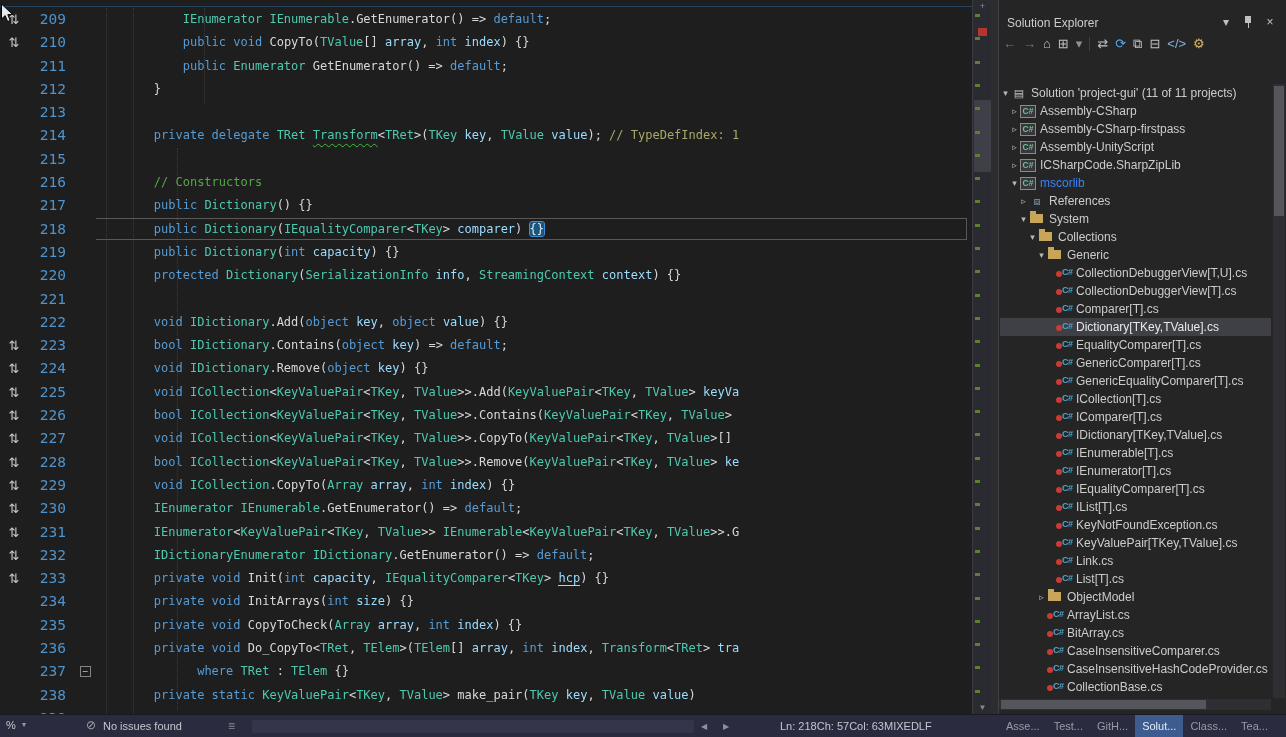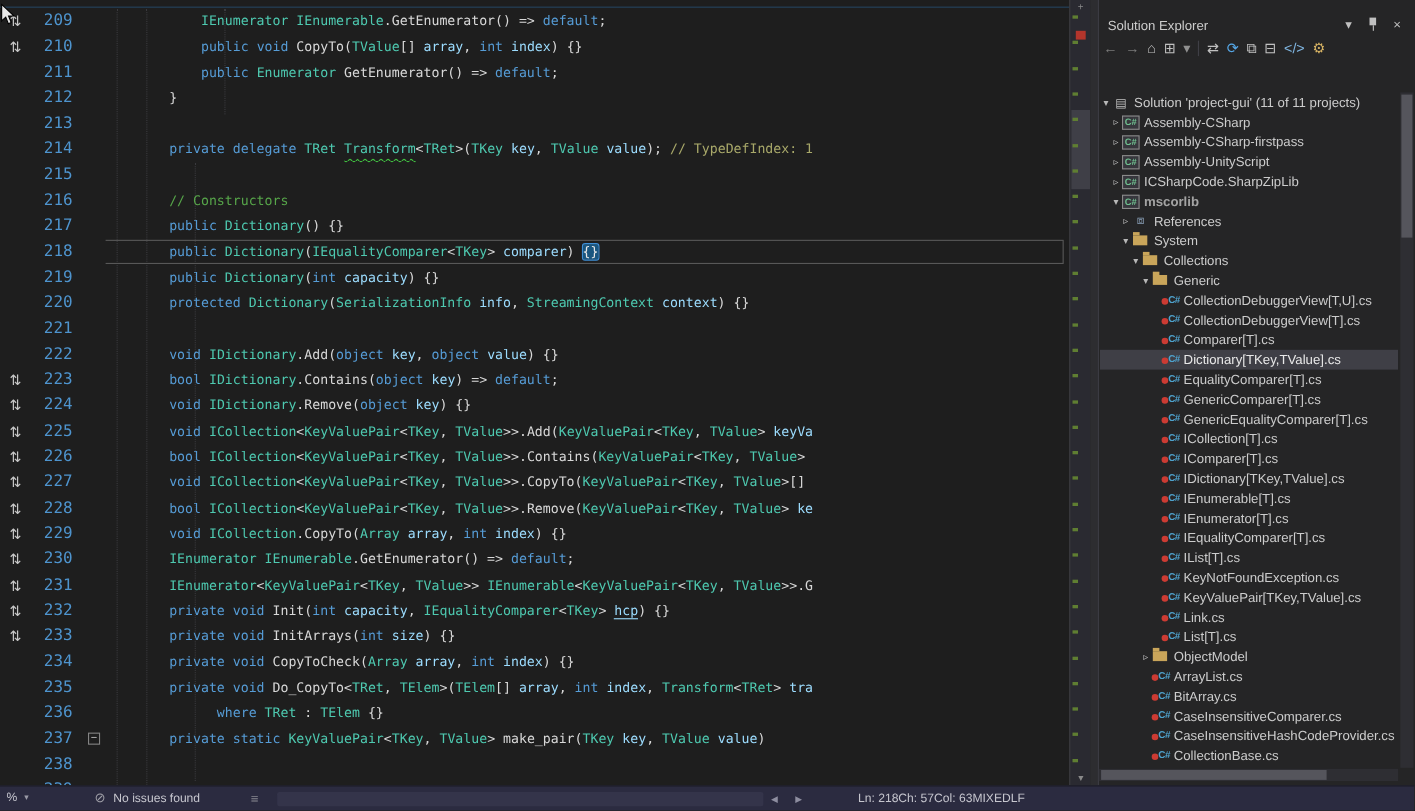--- a/index.html
+++ b/index.html
@@ -56,21 +56,21 @@
   .sesearch{position:absolute;left:3px;top:58px;right:3px;height:21px;}
   .sesearch input{width:100%;height:100%;background:#333337;border:1px solid #3F3F46;color:#CCC;font-size:11.5px;
                   padding:0 22px 0 6px;font-family:"Liberation Sans",sans-serif;outline:none;}
   .sesearch input::placeholder{color:#7F7F85;}
   .sesearch svg{position:absolute;right:5px;top:4px;}
   .setree{position:absolute;left:1px;top:84px;right:15px;bottom:16px;overflow:hidden;}
   .tree-row{height:18px;display:flex;align-items:center;font-size:12px;color:#CCCCCC;white-space:nowrap;}
   .tree-row.selected{background:var(--selection-row,#3F3F46);color:#E8E8E8;}
   .tw-arrow{width:11px;flex:0 0 11px;text-align:center;color:#B8B8B8;font-size:9px;}
   .tw-label{margin-left:4px;}
-  .tw-label.bold{font-weight:bold;color:#a3a3a3;}
+  .tw-label.bold{font-weight:normal;color:#3b82f6;}
   .ticon{width:16px;height:13px;flex:0 0 16px;position:relative;display:inline-flex;align-items:center;justify-content:center;}
   .ticon.folder::before{content:'';position:absolute;left:1px;top:-2px;width:6px;height:3px;background:var(--folder-gold,#C9A55A);}
   .ticon.folder::after{content:'';position:absolute;left:1px;top:1px;width:13px;height:9px;background:var(--folder-gold,#C9A55A);}
   .ticon.proj{font-size:8.5px;font-weight:bold;color:#6FBF8F;border:1px solid #8A8A8A;background:#37373D;}
   .ticon.sol{color:#C0C0C0;font-size:11px;}
   .ticon.refs{color:#8AA0B8;font-size:11px;}
   .ticon.csfile .dot{position:absolute;left:0px;top:4px;width:6px;height:6px;border-radius:50%;background:var(--dot-red,#CC3B33);}
   .ticon.csfile b{position:absolute;left:6px;top:0px;font-size:9px;font-weight:bold;color:var(--cs-blue,#4FA3CE);letter-spacing:-0.5px;font-style:normal;}
   .sevscroll{position:absolute;right:1px;top:84px;width:12px;bottom:16px;background:#2E2E33;}
   .sevthumb{position:absolute;left:1px;top:2px;width:10px;height:130px;background:#55555C;}
@@ -224,20 +224,21 @@
         <div class="code-line"><span class="tk-pl">        </span><span class="tk-kw">void</span><span class="tk-pl"> </span><span class="tk-ty">IDictionary</span><span class="tk-pl">.Add(</span><span class="tk-kw">object</span><span class="tk-pl"> </span><span class="tk-pa">key</span><span class="tk-pl">, </span><span class="tk-kw">object</span><span class="tk-pl"> </span><span class="tk-pa">value</span><span class="tk-pl">) {}</span></div>
         <div class="code-line"><span class="tk-pl">        </span><span class="tk-kw">bool</span><span class="tk-pl"> </span><span class="tk-ty">IDictionary</span><span class="tk-pl">.Contains(</span><span class="tk-kw">object</span><span class="tk-pl"> </span><span class="tk-pa">key</span><span class="tk-pl">) =&gt; </span><span class="tk-kw">default</span><span class="tk-pl">;</span></div>
         <div class="code-line"><span class="tk-pl">        </span><span class="tk-kw">void</span><span class="tk-pl"> </span><span class="tk-ty">IDictionary</span><span class="tk-pl">.Remove(</span><span class="tk-kw">object</span><span class="tk-pl"> </span><span class="tk-pa">key</span><span class="tk-pl">) {}</span></div>
         <div class="code-line"><span class="tk-pl">        </span><span class="tk-kw">void</span><span class="tk-pl"> </span><span class="tk-ty">ICollection</span><span class="tk-pl">&lt;</span><span class="tk-ty">KeyValuePair</span><span class="tk-pl">&lt;</span><span class="tk-ty">TKey</span><span class="tk-pl">, </span><span class="tk-ty">TValue</span><span class="tk-pl">&gt;&gt;.Add(</span><span class="tk-ty">KeyValuePair</span><span class="tk-pl">&lt;</span><span class="tk-ty">TKey</span><span class="tk-pl">, </span><span class="tk-ty">TValue</span><span class="tk-pl">&gt; </span><span class="tk-pa">keyVa</span></div>
         <div class="code-line"><span class="tk-pl">        </span><span class="tk-kw">bool</span><span class="tk-pl"> </span><span class="tk-ty">ICollection</span><span class="tk-pl">&lt;</span><span class="tk-ty">KeyValuePair</span><span class="tk-pl">&lt;</span><span class="tk-ty">TKey</span><span class="tk-pl">, </span><span class="tk-ty">TValue</span><span class="tk-pl">&gt;&gt;.Contains(</span><span class="tk-ty">KeyValuePair</span><span class="tk-pl">&lt;</span><span class="tk-ty">TKey</span><span class="tk-pl">, </span><span class="tk-ty">TValue</span><span class="tk-pl">&gt;</span></div>
         <div class="code-line"><span class="tk-pl">        </span><span class="tk-kw">void</span><span class="tk-pl"> </span><span class="tk-ty">ICollection</span><span class="tk-pl">&lt;</span><span class="tk-ty">KeyValuePair</span><span class="tk-pl">&lt;</span><span class="tk-ty">TKey</span><span class="tk-pl">, </span><span class="tk-ty">TValue</span><span class="tk-pl">&gt;&gt;.CopyTo(</span><span class="tk-ty">KeyValuePair</span><span class="tk-pl">&lt;</span><span class="tk-ty">TKey</span><span class="tk-pl">, </span><span class="tk-ty">TValue</span><span class="tk-pl">&gt;[]</span></div>
         <div class="code-line"><span class="tk-pl">        </span><span class="tk-kw">bool</span><span class="tk-pl"> </span><span class="tk-ty">ICollection</span><span class="tk-pl">&lt;</span><span class="tk-ty">KeyValuePair</span><span class="tk-pl">&lt;</span><span class="tk-ty">TKey</span><span class="tk-pl">, </span><span class="tk-ty">TValue</span><span class="tk-pl">&gt;&gt;.Remove(</span><span class="tk-ty">KeyValuePair</span><span class="tk-pl">&lt;</span><span class="tk-ty">TKey</span><span class="tk-pl">, </span><span class="tk-ty">TValue</span><span class="tk-pl">&gt; </span><span class="tk-pa">ke</span></div>
         <div class="code-line"><span class="tk-pl">        </span><span class="tk-kw">void</span><span class="tk-pl"> </span><span class="tk-ty">ICollection</span><span class="tk-pl">.CopyTo(</span><span class="tk-ty">Array</span><span class="tk-pl"> </span><span class="tk-pa">array</span><span class="tk-pl">, </span><span class="tk-kw">int</span><span class="tk-pl"> </span><span class="tk-pa">index</span><span class="tk-pl">) {}</span></div>
         <div class="code-line"><span class="tk-pl">        </span><span class="tk-ty">IEnumerator</span><span class="tk-pl"> </span><span class="tk-ty">IEnumerable</span><span class="tk-pl">.GetEnumerator() =&gt; </span><span class="tk-kw">default</span><span class="tk-pl">;</span></div>
         <div class="code-line"><span class="tk-pl">        </span><span class="tk-ty">IEnumerator</span><span class="tk-pl">&lt;</span><span class="tk-ty">KeyValuePair</span><span class="tk-pl">&lt;</span><span class="tk-ty">TKey</span><span class="tk-pl">, </span><span class="tk-ty">TValue</span><span class="tk-pl">&gt;&gt; </span><span class="tk-ty">IEnumerable</span><span class="tk-pl">&lt;</span><span class="tk-ty">KeyValuePair</span><span class="tk-pl">&lt;</span><span class="tk-ty">TKey</span><span class="tk-pl">, </span><span class="tk-ty">TValue</span><span class="tk-pl">&gt;&gt;.G</span></div>
+        <div class="code-line"><span class="tk-pl">        </span><span class="tk-ty">IDictionaryEnumerator</span><span class="tk-pl"> </span><span class="tk-ty">IDictionary</span><span class="tk-pl">.GetEnumerator() =&gt; </span><span class="tk-kw">default</span><span class="tk-pl">;</span></div>
         <div class="code-line"><span class="tk-pl">        </span><span class="tk-kw">private</span><span class="tk-pl"> </span><span class="tk-kw">void</span><span class="tk-pl"> Init(</span><span class="tk-kw">int</span><span class="tk-pl"> </span><span class="tk-pa">capacity</span><span class="tk-pl">, </span><span class="tk-ty">IEqualityComparer</span><span class="tk-pl">&lt;</span><span class="tk-ty">TKey</span><span class="tk-pl">&gt; </span><span class="tk-un">hcp</span><span class="tk-pl">) {}</span></div>
         <div class="code-line"><span class="tk-pl">        </span><span class="tk-kw">private</span><span class="tk-pl"> </span><span class="tk-kw">void</span><span class="tk-pl"> InitArrays(</span><span class="tk-kw">int</span><span class="tk-pl"> </span><span class="tk-pa">size</span><span class="tk-pl">) {}</span></div>
         <div class="code-line"><span class="tk-pl">        </span><span class="tk-kw">private</span><span class="tk-pl"> </span><span class="tk-kw">void</span><span class="tk-pl"> CopyToCheck(</span><span class="tk-ty">Array</span><span class="tk-pl"> </span><span class="tk-pa">array</span><span class="tk-pl">, </span><span class="tk-kw">int</span><span class="tk-pl"> </span><span class="tk-pa">index</span><span class="tk-pl">) {}</span></div>
         <div class="code-line"><span class="tk-pl">        </span><span class="tk-kw">private</span><span class="tk-pl"> </span><span class="tk-kw">void</span><span class="tk-pl"> Do_CopyTo&lt;</span><span class="tk-ty">TRet</span><span class="tk-pl">, </span><span class="tk-ty">TElem</span><span class="tk-pl">&gt;(</span><span class="tk-ty">TElem</span><span class="tk-pl">[] </span><span class="tk-pa">array</span><span class="tk-pl">, </span><span class="tk-kw">int</span><span class="tk-pl"> </span><span class="tk-pa">index</span><span class="tk-pl">, </span><span class="tk-ty">Transform</span><span class="tk-pl">&lt;</span><span class="tk-ty">TRet</span><span class="tk-pl">&gt; </span><span class="tk-pa">tra</span></div>
         <div class="code-line"><span class="tk-pl">              </span><span class="tk-kw">where</span><span class="tk-pl"> </span><span class="tk-ty">TRet</span><span class="tk-pl"> : </span><span class="tk-ty">TElem</span><span class="tk-pl"> {}</span></div>
         <div class="code-line"><span class="tk-pl">        </span><span class="tk-kw">private</span><span class="tk-pl"> </span><span class="tk-kw">static</span><span class="tk-pl"> </span><span class="tk-ty">KeyValuePair</span><span class="tk-pl">&lt;</span><span class="tk-ty">TKey</span><span class="tk-pl">, </span><span class="tk-ty">TValue</span><span class="tk-pl">&gt; make_pair(</span><span class="tk-ty">TKey</span><span class="tk-pl"> </span><span class="tk-pa">key</span><span class="tk-pl">, </span><span class="tk-ty">TValue</span><span class="tk-pl"> </span><span class="tk-pa">value</span><span class="tk-pl">)</span></div>
       </div>
 
     <div class="vscroll" id="vscroll-marks">
       <div class="grip">+</div>
@@ -558,18 +559,26 @@
     <div class="hthumb"></div>
     <span class="hs-left">◀</span>
     <span class="hs-right">▶</span>
     <div class="indicators" id="status-indicators">
         <span class="ind">Ln: 218</span>
         <span class="ind">Ch: 57</span>
         <span class="ind">Col: 63</span>
         <span class="ind">MIXED</span>
         <span class="ind">LF</span>
       </div>
+    <div class="panel-tabs" id="panel-tabs">
+        <span class="ptab">Asse...</span>
+        <span class="ptab">Test...</span>
+        <span class="ptab">GitH...</span>
+        <span class="ptab active">Solut...</span>
+        <span class="ptab">Class...</span>
+        <span class="ptab">Tea...</span>
+      </div>
   </div>
 
   <svg class="cursor-arrow" width="15" height="21" viewBox="0 0 15 21">
     <path d="M1.5 1 L1.5 16 L5.2 12.6 L7.6 18.6 L10.2 17.5 L7.8 11.6 L12.8 11.6 Z" fill="#E8E8E8" stroke="#000000" stroke-width="1"></path>
   </svg>
 </div>
 
 </body></html>

